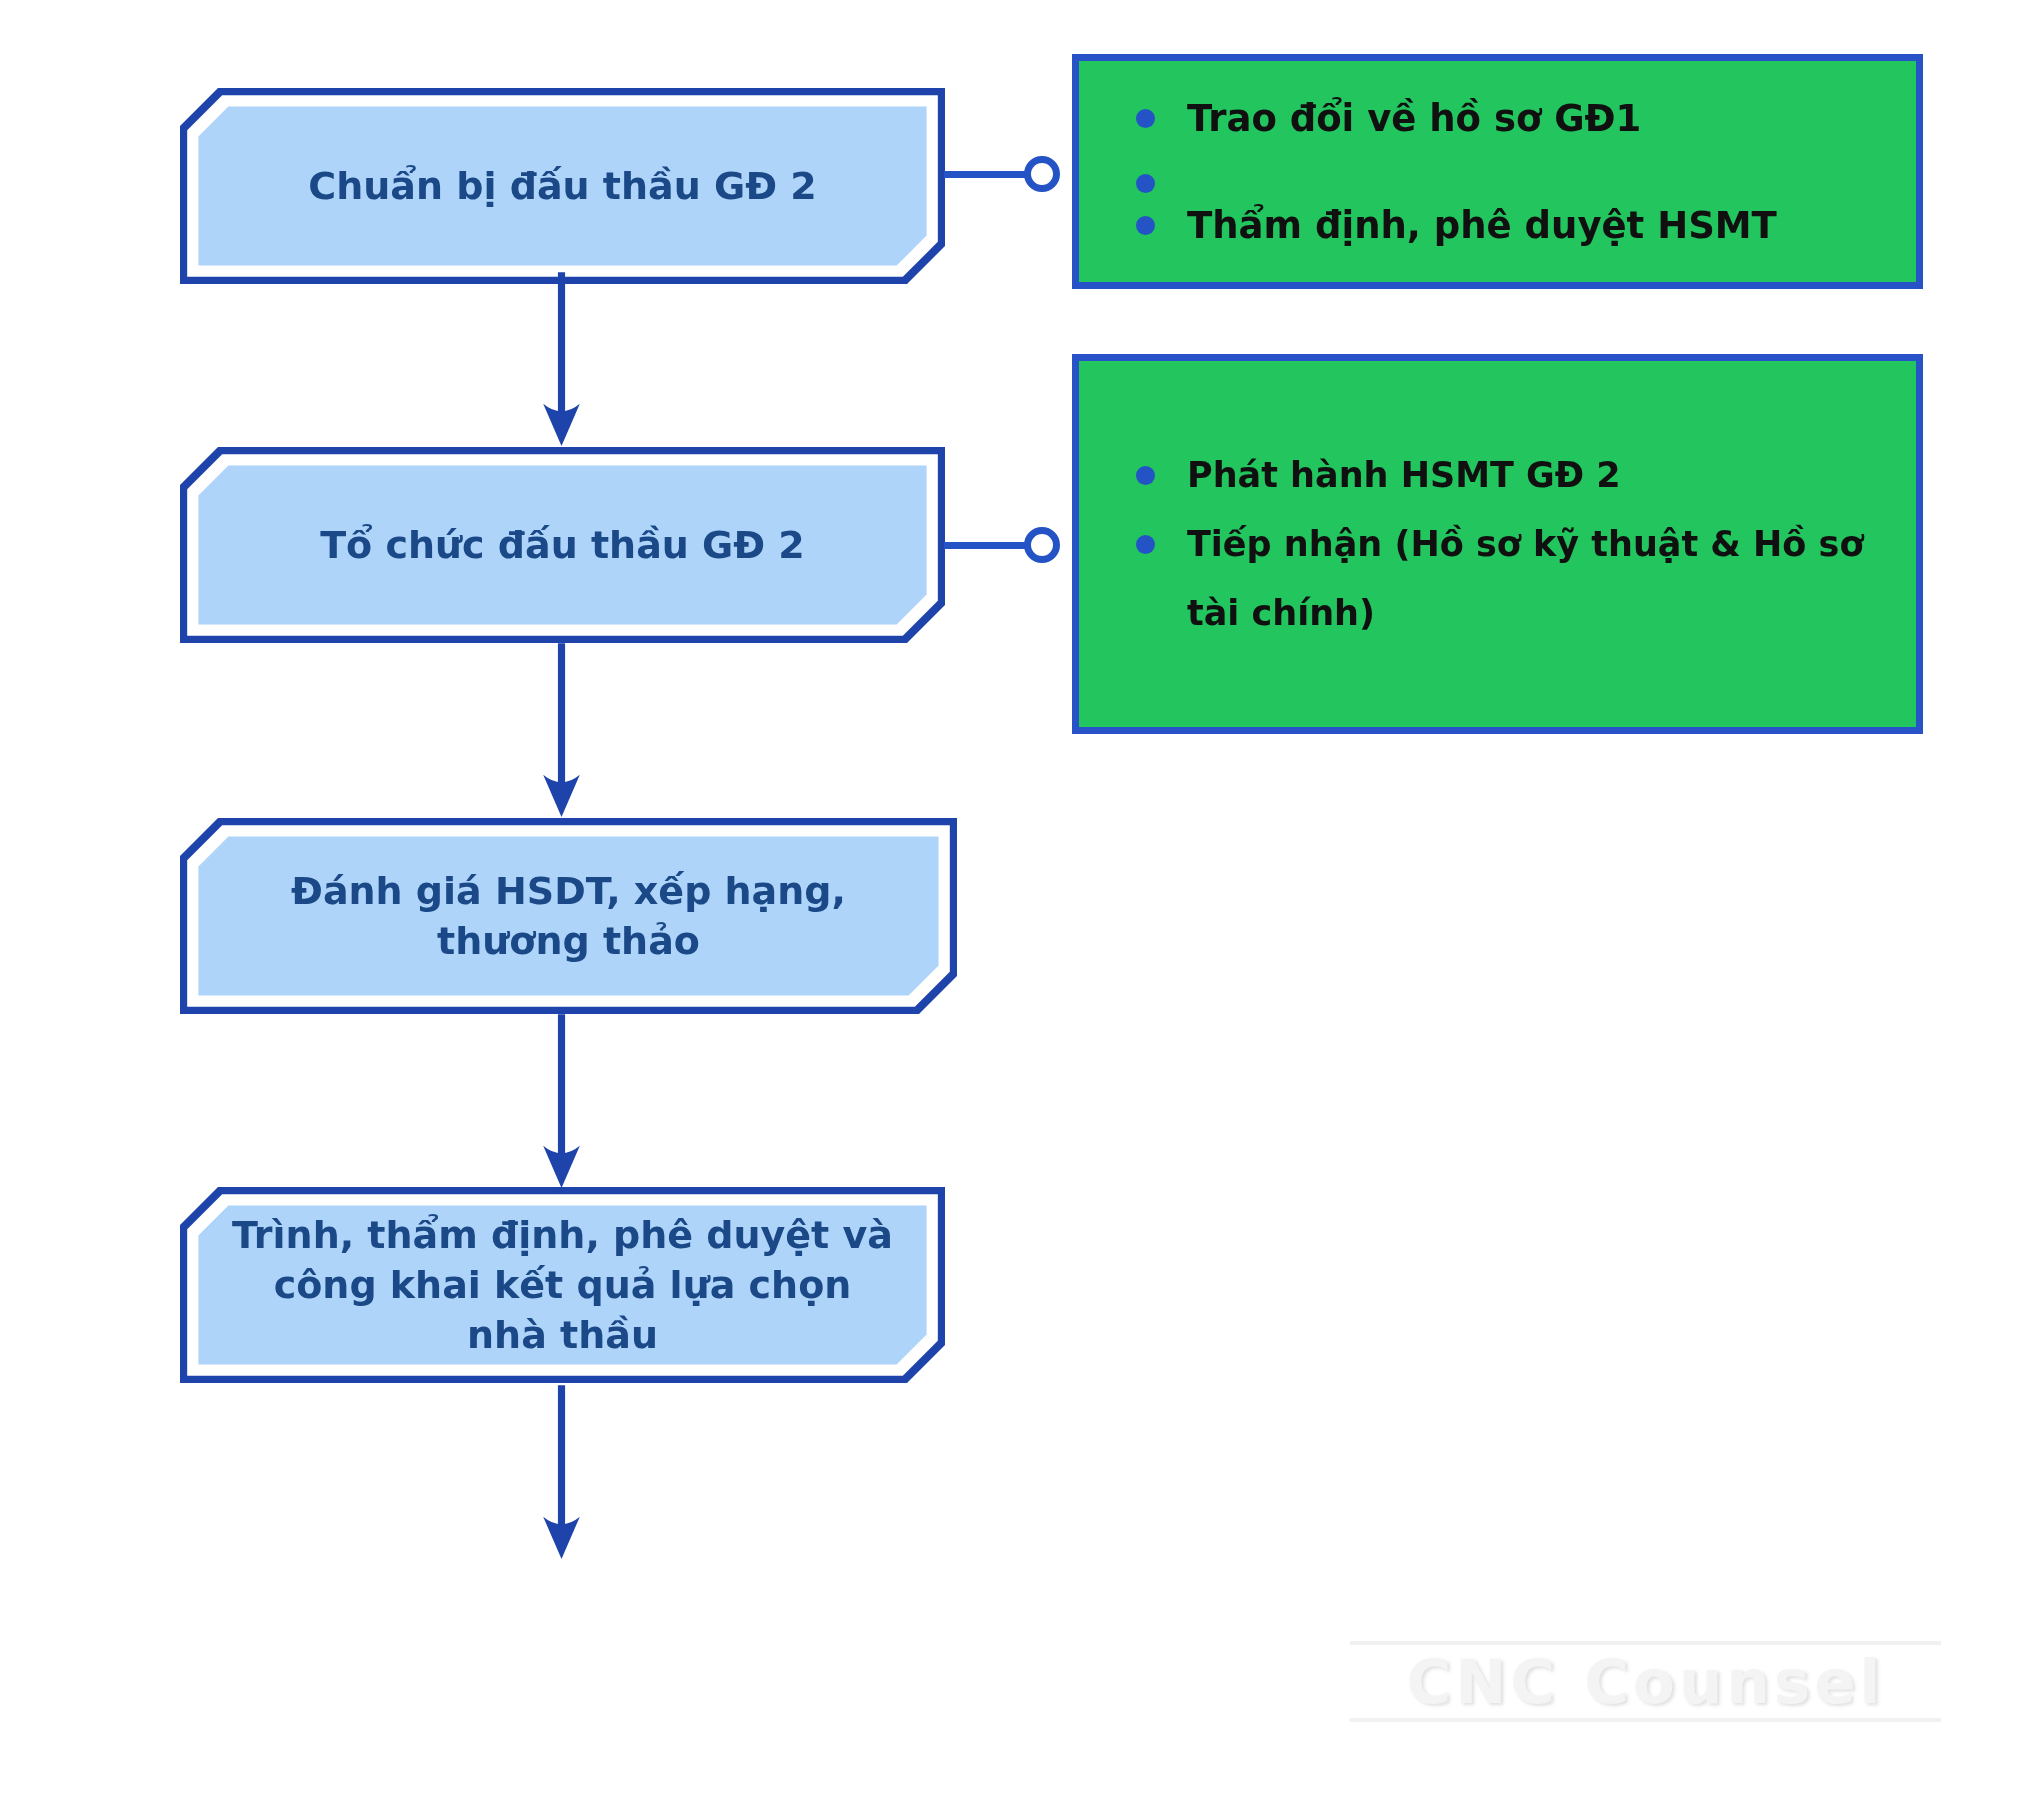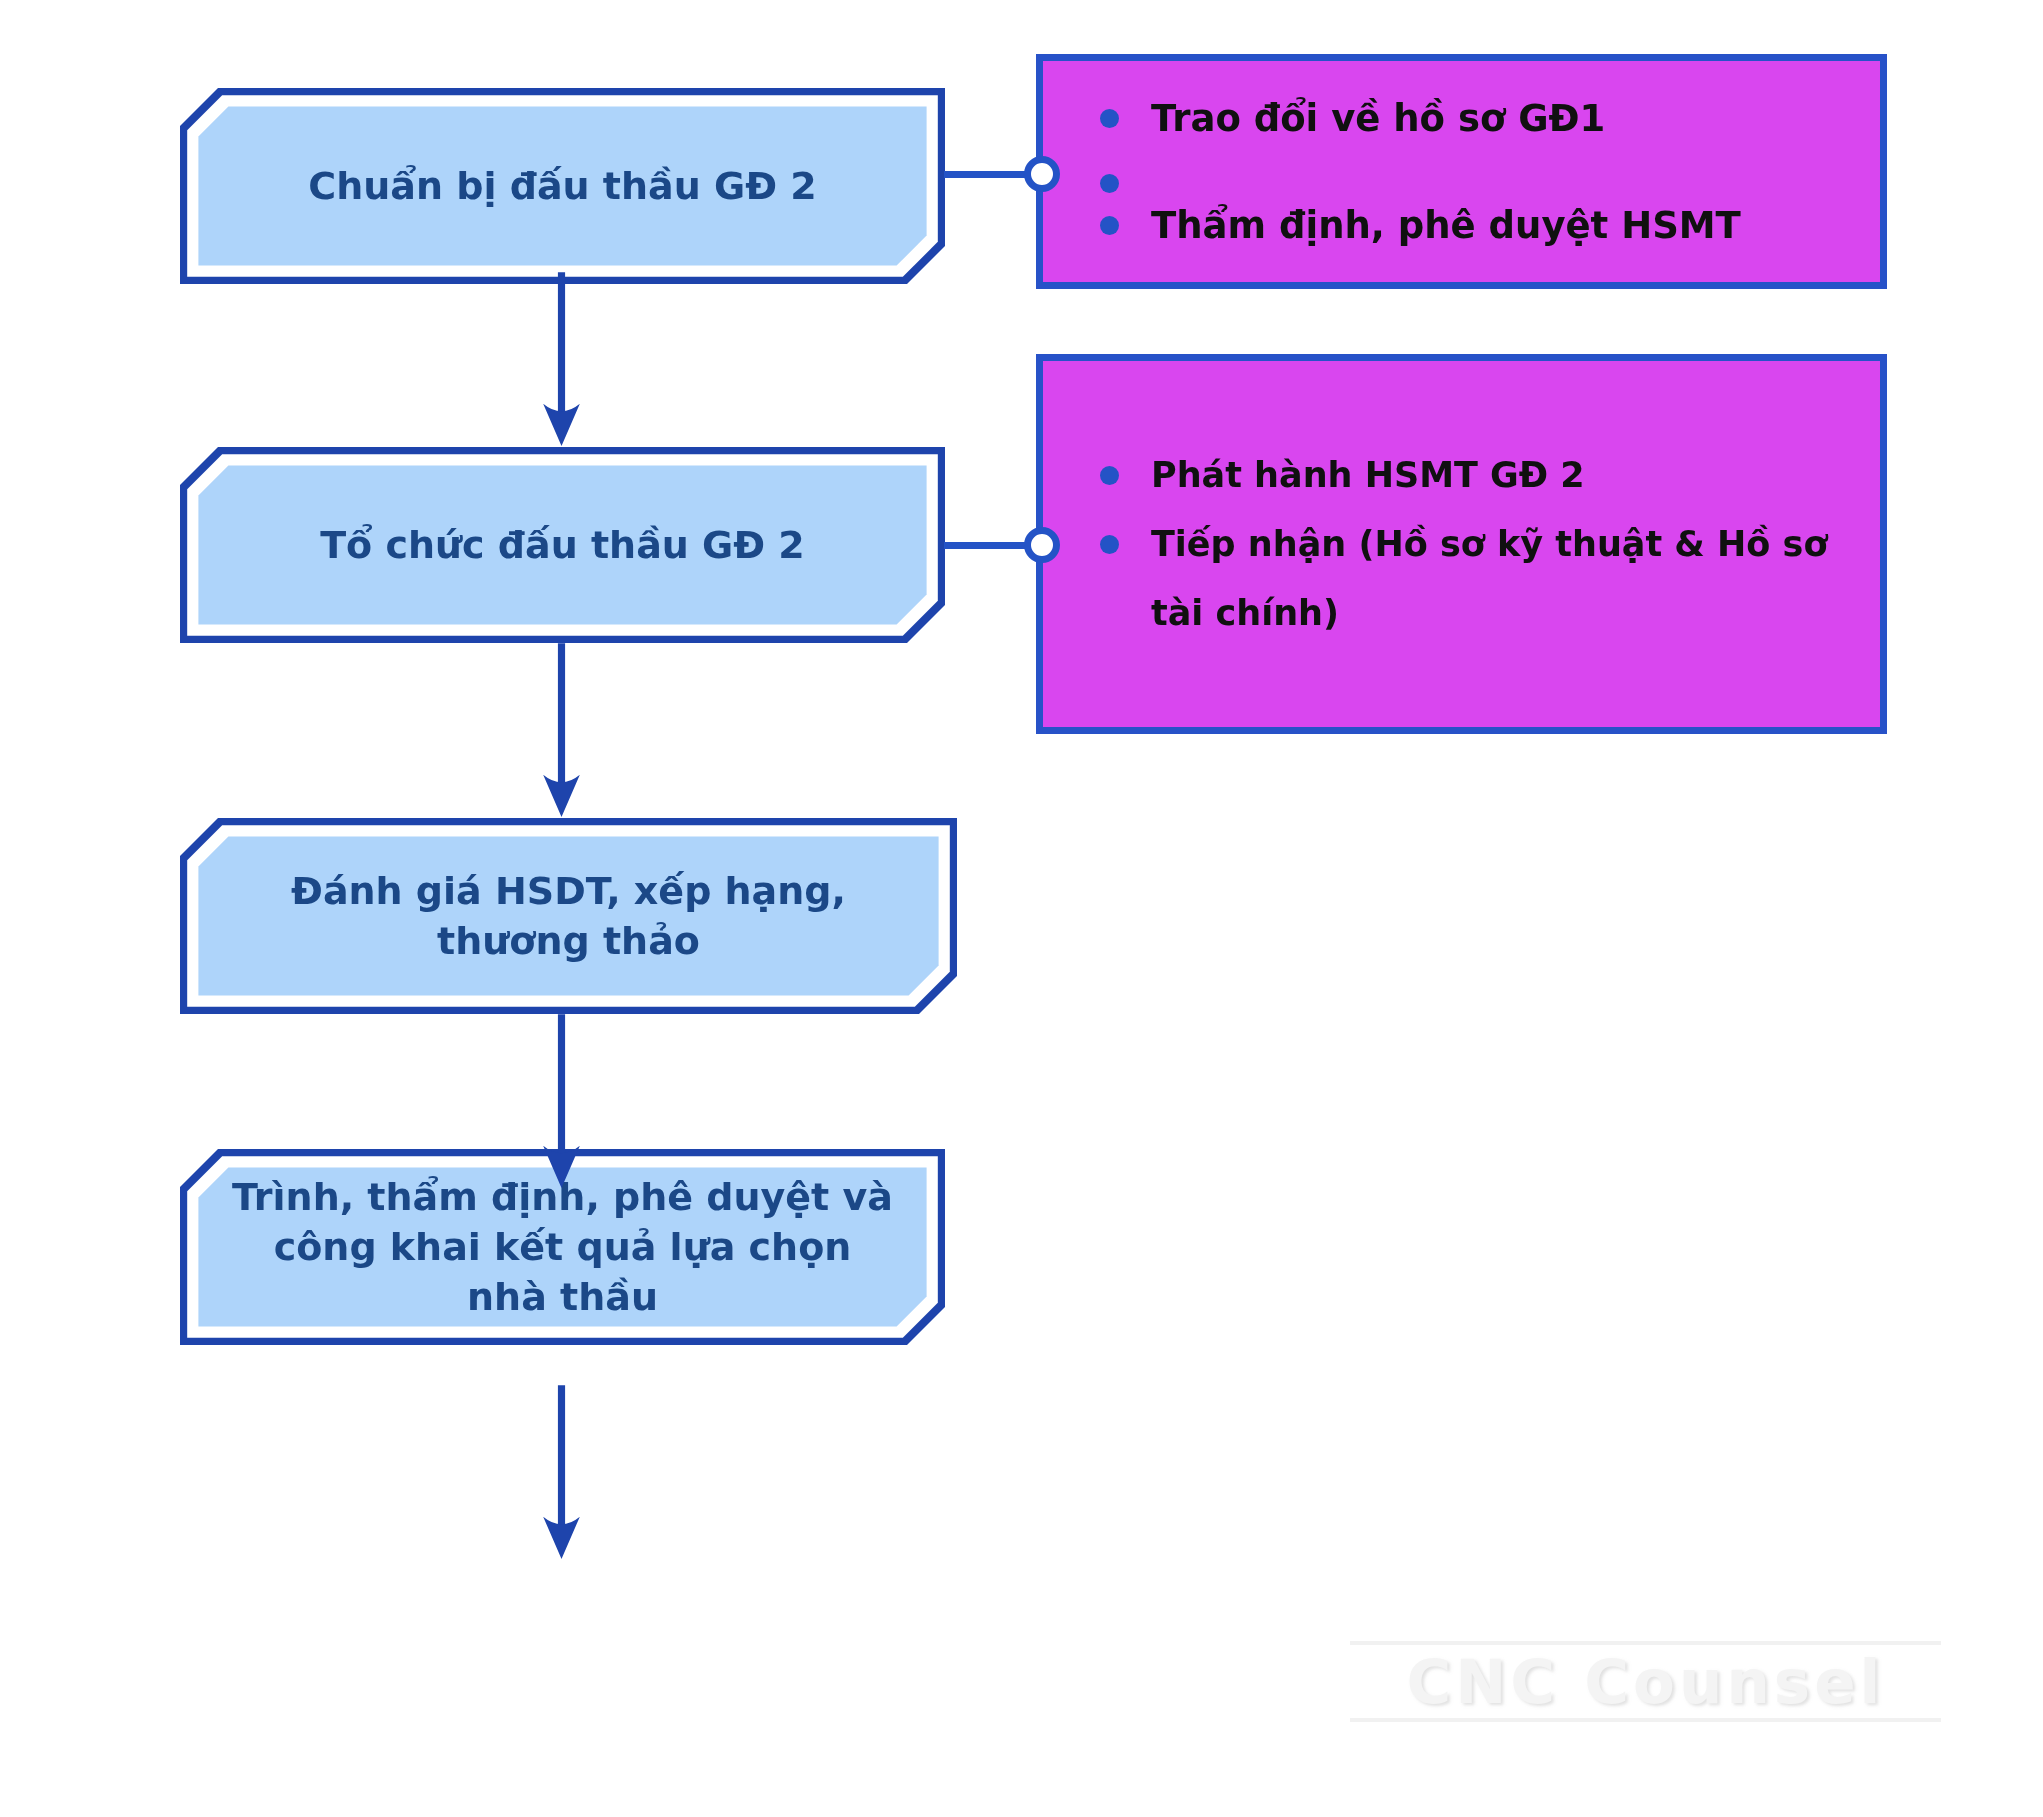--- a/index.html
+++ b/index.html
@@ -20,21 +20,21 @@
     background: #ffffff;
     overflow: hidden;
     font-family: "DejaVu Sans", "Liberation Sans", sans-serif;
   }
 
   
   .node { position: absolute; left: 180px; width: 765px; height: 196px; }
   .n1 { top: 88px; text-decoration: underline; }
   .n2 { top: 447px; }
   .n3 { top: 818px; padding-left: 12px; }
-  .n4 { top: 1149px; border-radius: 18px; }
+  .n4 { top: 1187px; border-radius: 18px; }
   .n5 { top: 1560px; }
   .node .layer-border {
     position: absolute; inset: 0;
     background: var(--node-border);
     clip-path: polygon(38px 0, 100% 0, 100% calc(100% - 38px), calc(100% - 38px) 100%, 0 100%, 0 38px);
   }
   .node .layer-white {
     position: absolute; inset: 7.2px;
     background: #ffffff;
     clip-path: polygon(35px 0, 100% 0, 100% calc(100% - 35px), calc(100% - 35px) 100%, 0 100%, 0 35px);
@@ -74,24 +74,24 @@
     width: 22.3px; height: 22.3px;
     border: 7.2px solid var(--connector-blue);
     border-radius: 50%;
     background: #ffffff;
   }
   .r1 { left: 1024px; top: 156px; }
   .r2 { left: 1024px; top: 527px; }
 
   
   .callout {
-    position: absolute; left: 1036px;
+    position: absolute; left: 1072px;
     box-sizing: border-box;
     width: 851px;
-    background: #d946ef;
+    background: #22c55e;
     border: 7.2px solid var(--callout-border);
     display: flex; flex-direction: column; justify-content: center;
     padding: 11.2px 35px 11.2px 57px;
   }
   .c1 { top: 54px; height: 235px; }
   .c2 { top: 354px; height: 380px; }
   .bullet-row { display: flex; align-items: flex-start; }
   .dot {
     flex: 0 0 auto;
     width: 19px; height: 19px;

